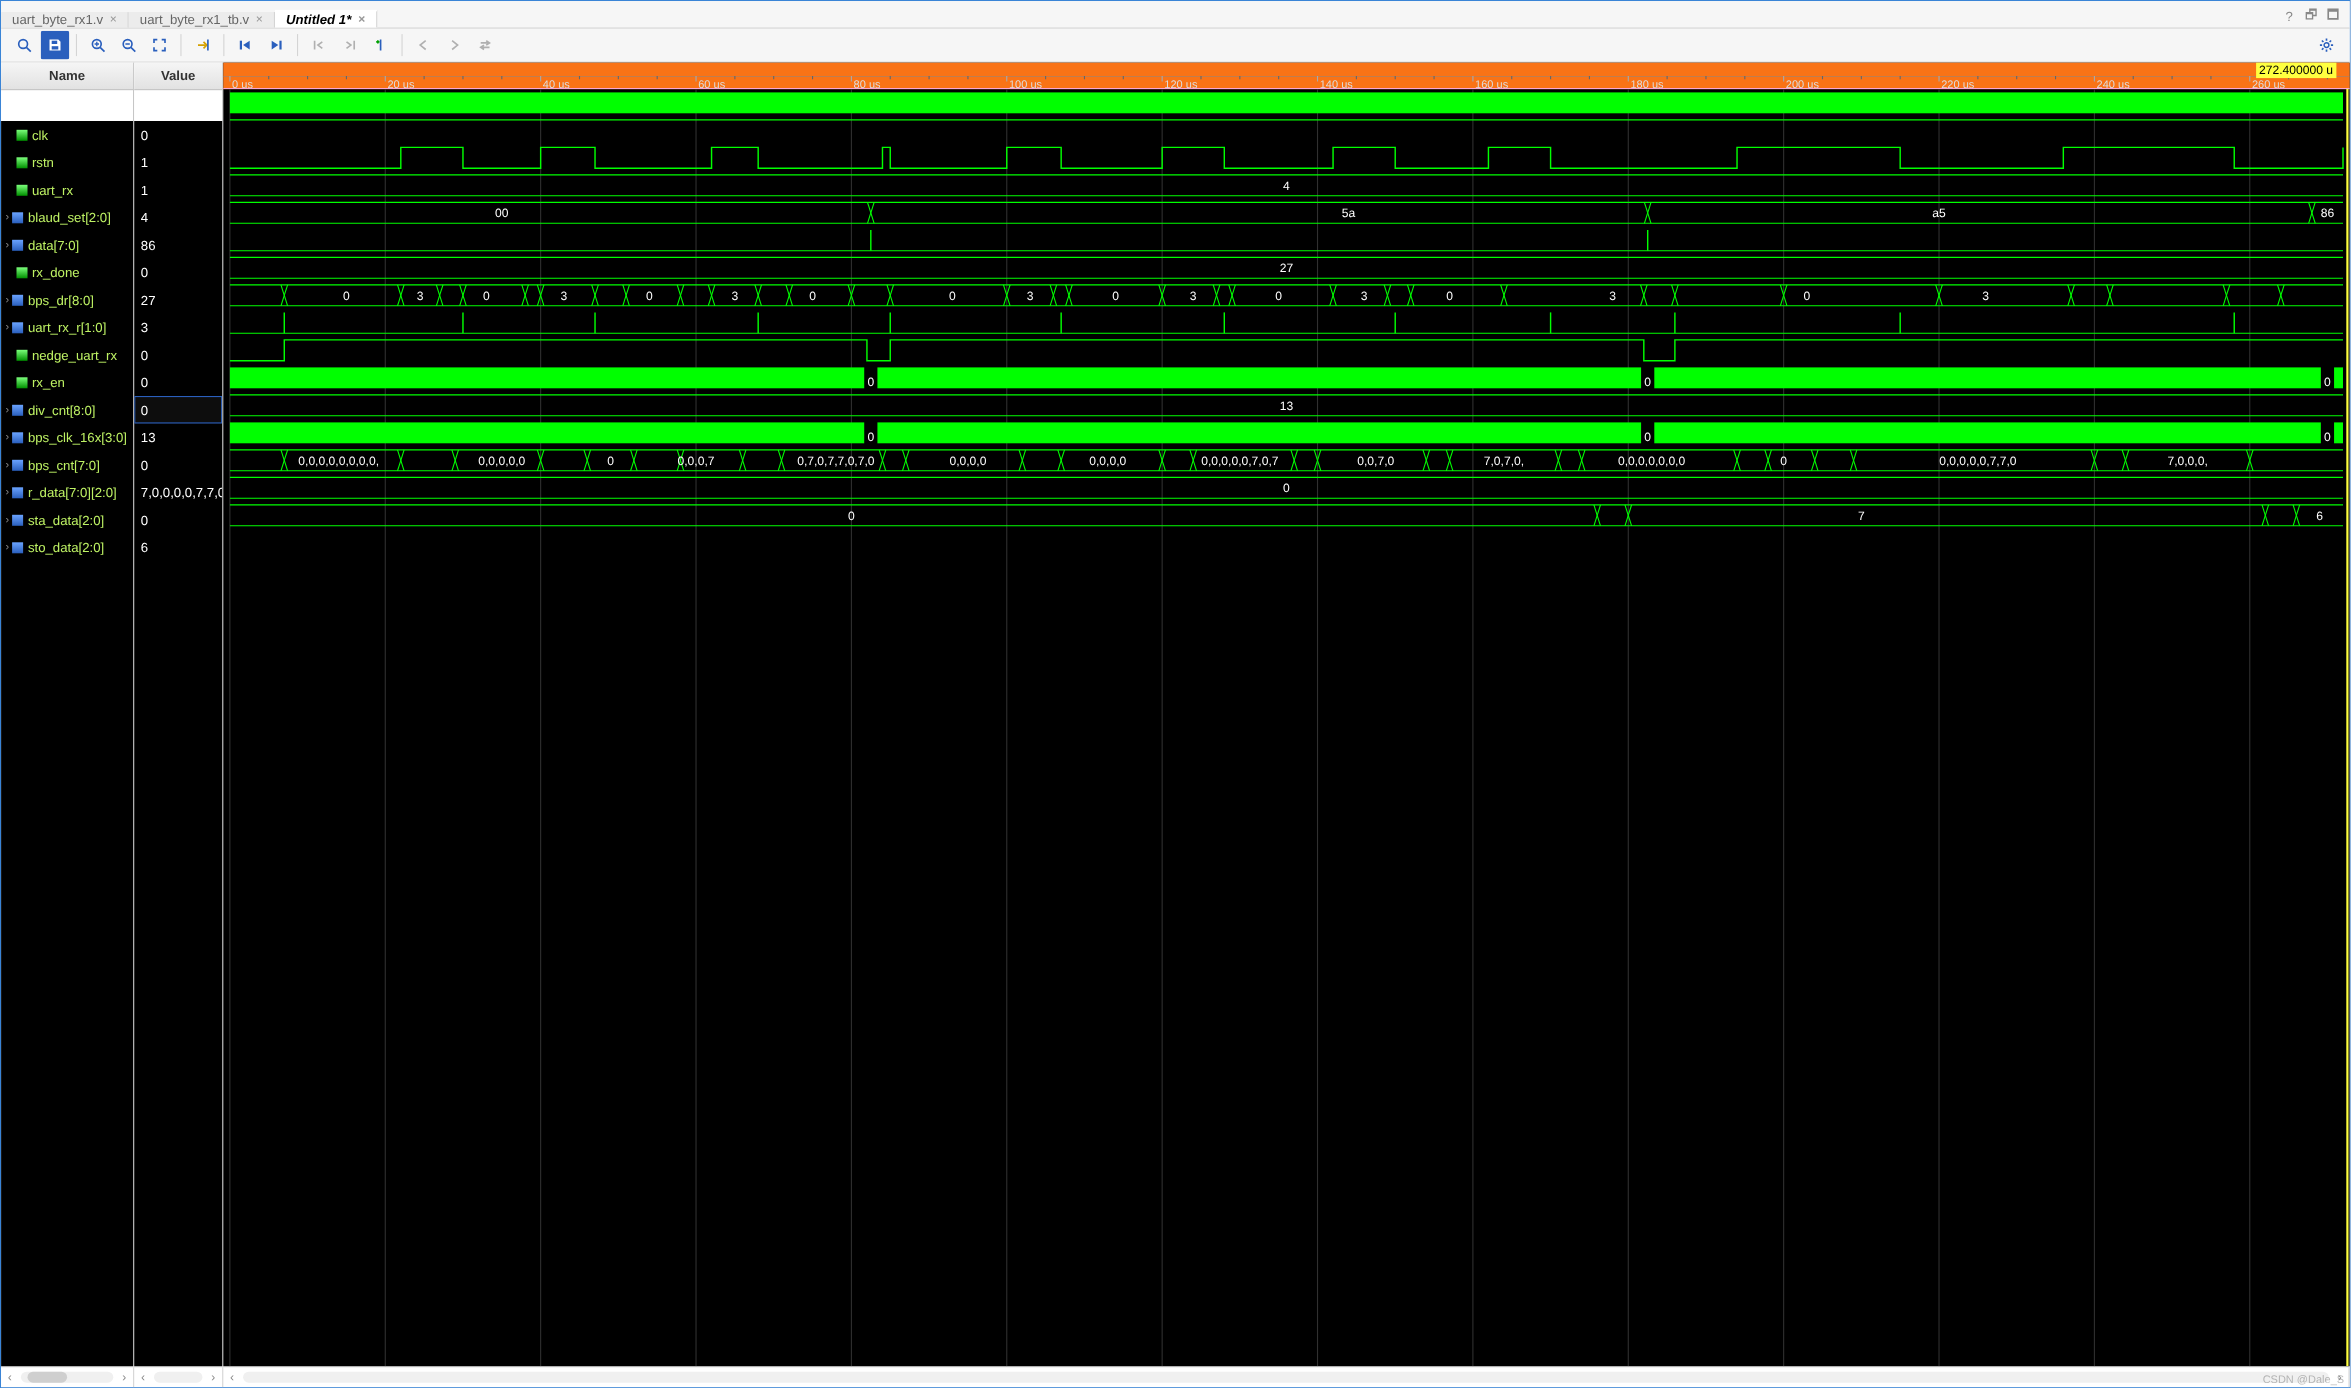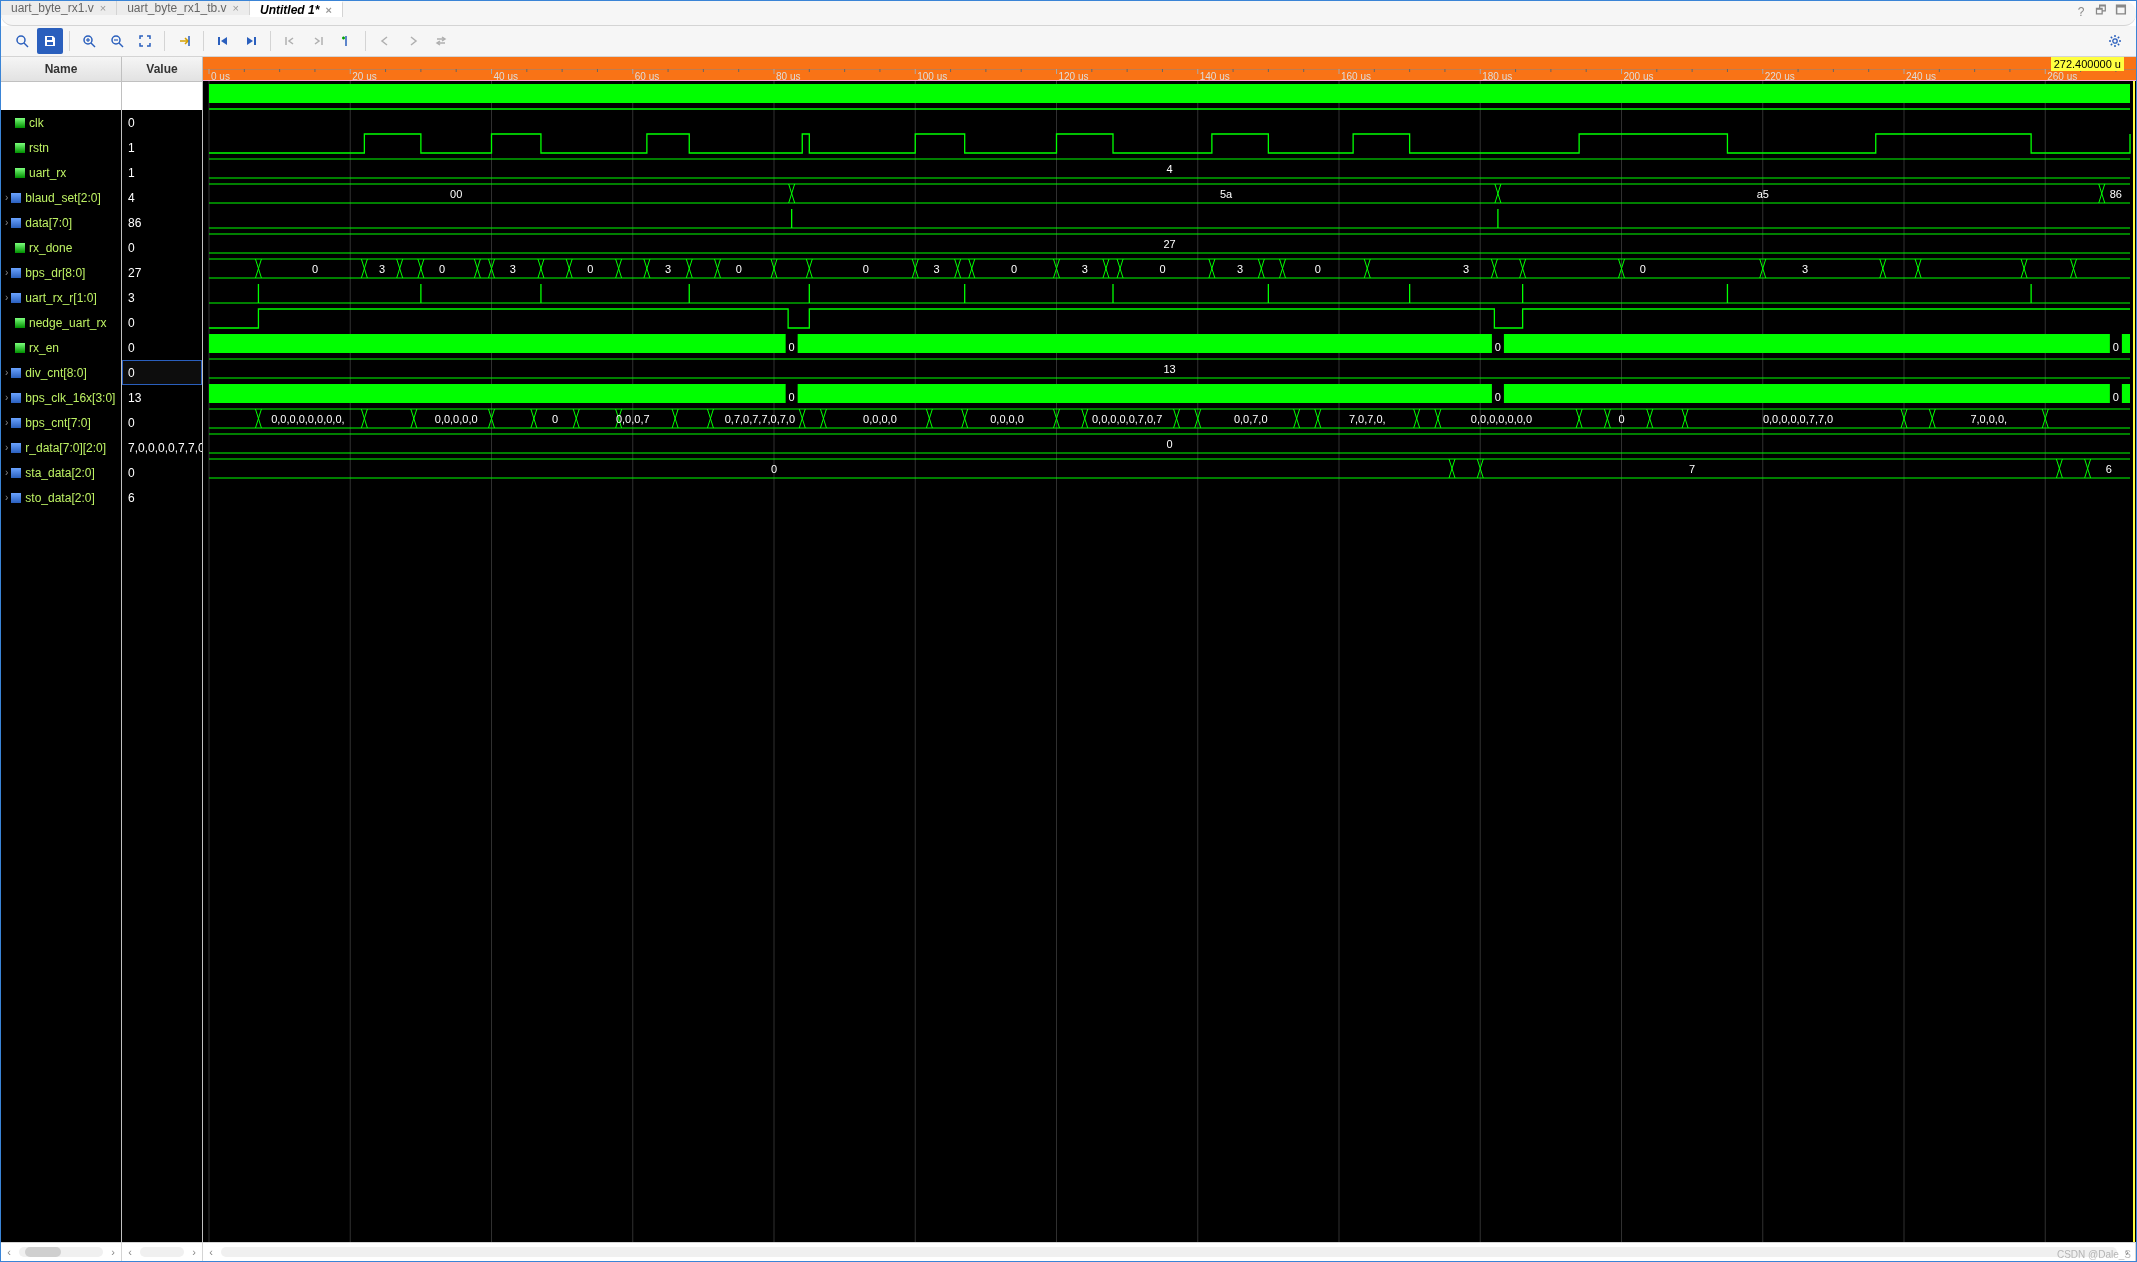--- a/index.html
+++ b/index.html
@@ -15,21 +15,21 @@
     --text-dark: #333333;
     --text-light: #ffffff;
     --cursor-yellow: #ffff40;
     --selected-row: #2a5fbd;
     --icon-gray-disabled: #b0b0b0;
   }
   html,body { margin:0; padding:0; font-family: Arial, Helvetica, sans-serif; font-size:12px; color:var(--text-dark); background:#fff; height:100%; }
   .window { display:flex; flex-direction:column; height:100vh; border:1px solid #3a84d6; box-sizing:border-box; }
 
   
-  .tabbar { display:flex; align-items:flex-start; height:24px; background:var(--bg-light); border-bottom:1px solid var(--border-light); position:relative;border-radius:12px; }
+  .tabbar { display:flex; align-items:flex-end; height:24px; background:var(--bg-light); border-bottom:1px solid var(--border-light); position:relative; }
   .tab { display:flex; align-items:center; gap:6px; padding:0 10px; border-right:1px solid var(--border-light); background:var(--bg-tab-inactive); color:#666; cursor:default; }
   .tab.active { background:var(--bg-tab-active); color:#000; font-weight:bold; border-top:2px solid transparent;font-style:italic; }
   .tab .close { color:#999; font-size:11px; }
   .tabbar-right { margin-left:auto; display:flex; align-items:center; gap:6px; padding:0 8px; color:#888; }
   .tabbar-right span { width:14px; text-align:center; }
 
   
   .toolbar { display:flex; align-items:center; height:30px; background:var(--bg-light); border-bottom:1px solid var(--border-light); padding:0 8px; gap:2px; }
   .tb-btn { width:24px; height:24px; display:flex; align-items:center; justify-content:center; border:1px solid transparent; border-radius:2px; color:#555; }
   .tb-btn.primary { background:#2a5fbd; color:#fff; }

